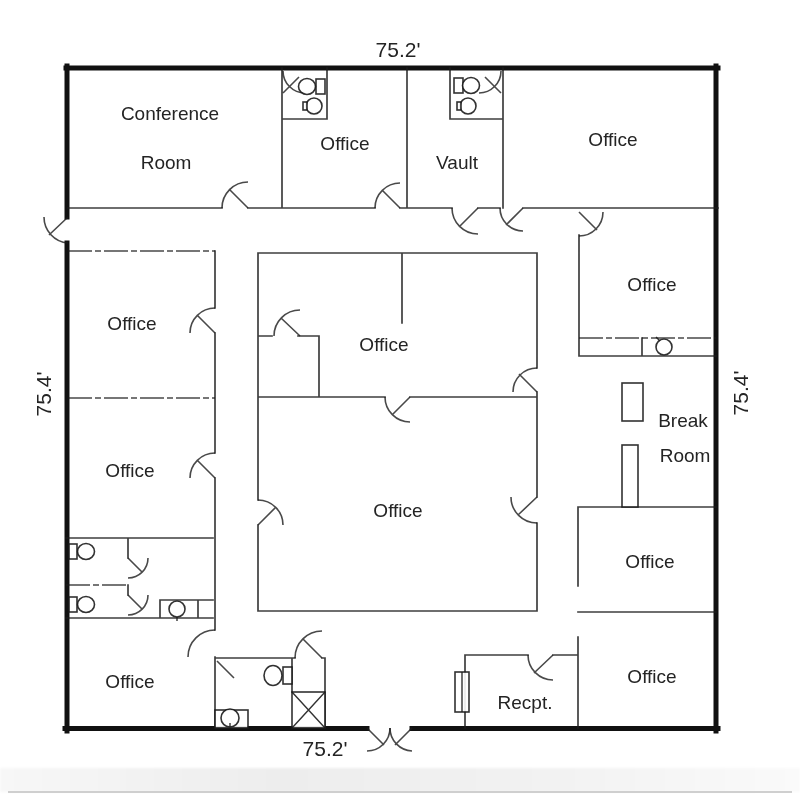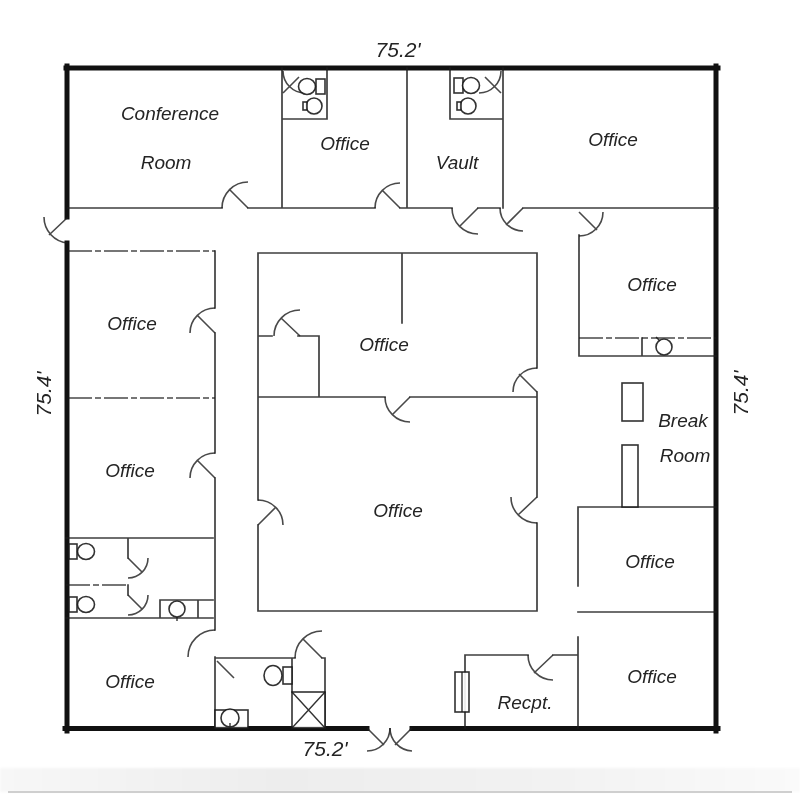--- a/index.html
+++ b/index.html
@@ -2,21 +2,21 @@
 <html style="--ink: #1c1c1c; --paper: #ffffff;"><head>
 <meta charset="utf-8">
 <style>
   :root{
     --ink:#1c1c1c;
     --paper:#ffffff;
   }
   html,body{margin:0;padding:0;background:var(--paper);}
   #stage{
     position:relative;width:800px;height:797px;background:var(--paper);
-    font-family:"Liberation Sans", sans-serif;overflow:hidden;font-style:italic;
+    font-family:"Liberation Sans", sans-serif;overflow:hidden;
   }
   svg{position:absolute;left:0;top:0;}
   .w-ext{stroke:#111;stroke-width:5;fill:none;stroke-linecap:square;}
   .w{stroke:var(--ink);stroke-width:1.7;fill:none;opacity:.85;stroke-linecap:square;}
   .wd{stroke:var(--ink);stroke-width:1.7;fill:none;opacity:.8;stroke-linecap:butt;
       stroke-dasharray:24 3 6 3;}
   .door{stroke:var(--ink);stroke-width:1.6;fill:none;opacity:.8;}
   .fx{stroke:var(--ink);stroke-width:1.6;fill:var(--paper);opacity:.9;}
   .fxl{stroke:var(--ink);stroke-width:1.4;fill:none;opacity:.9;}
   text{fill:#242424;font-family:"Liberation Sans", sans-serif;font-size:19px;}

